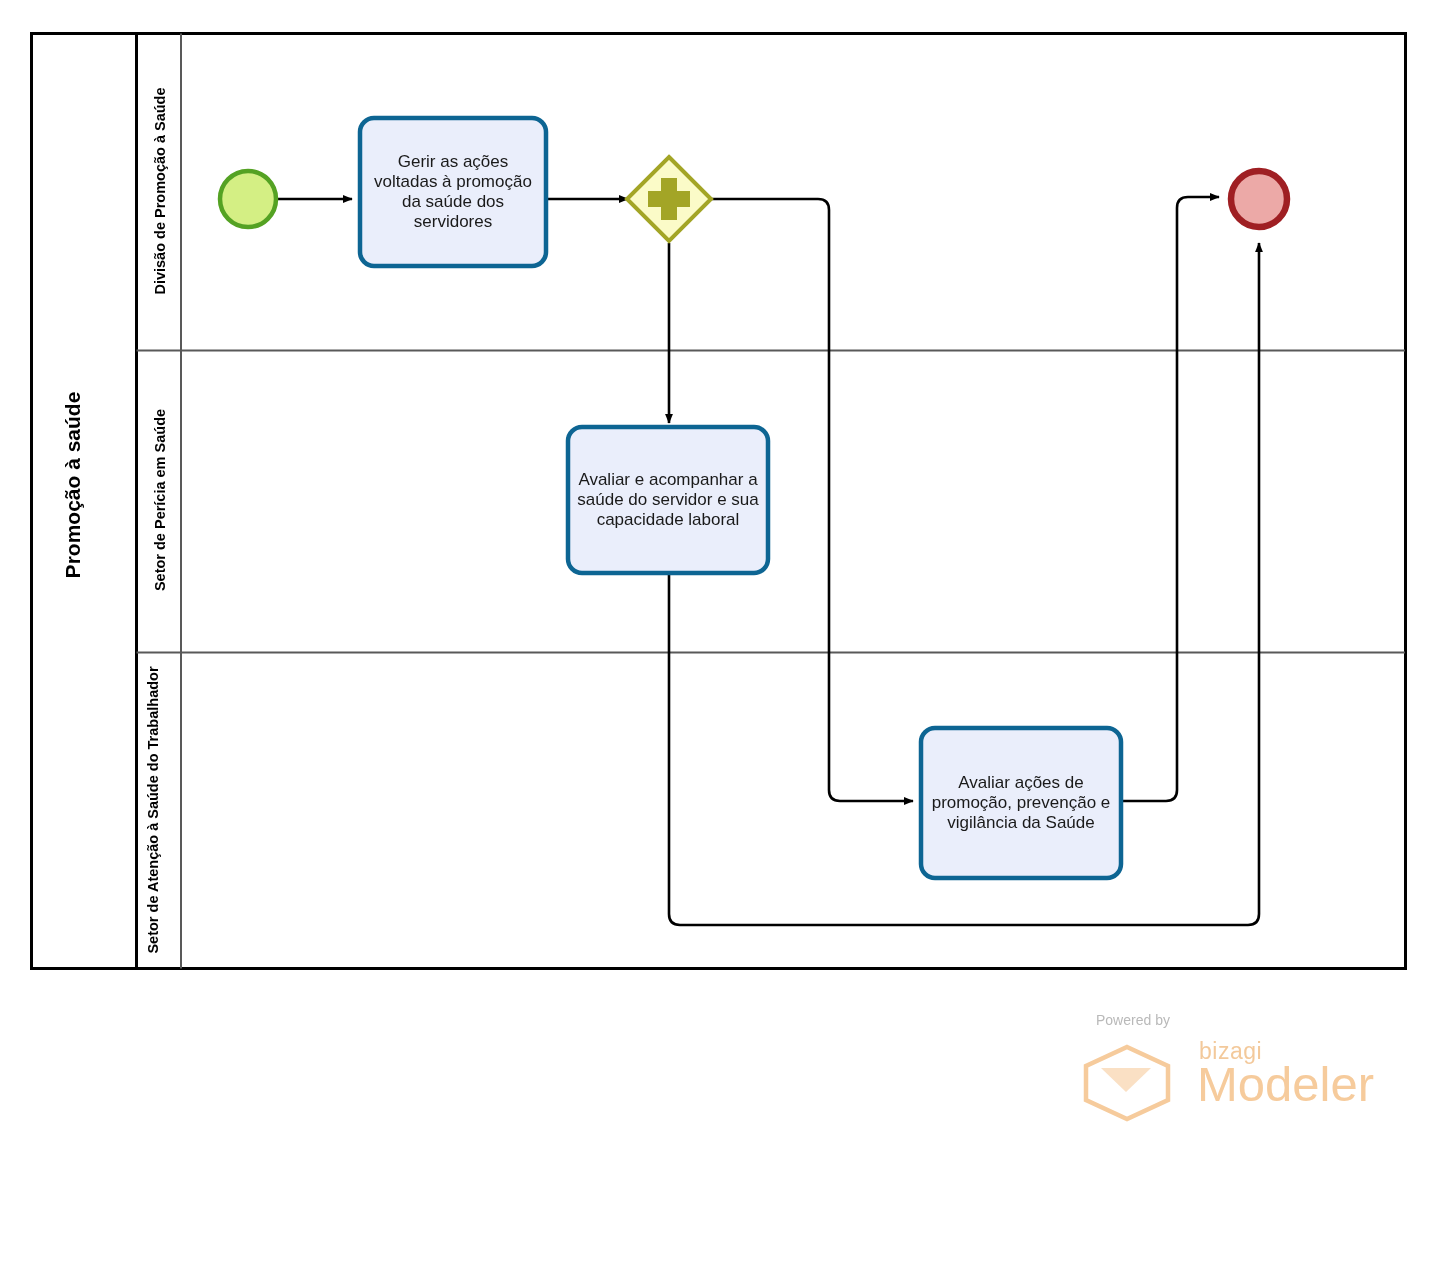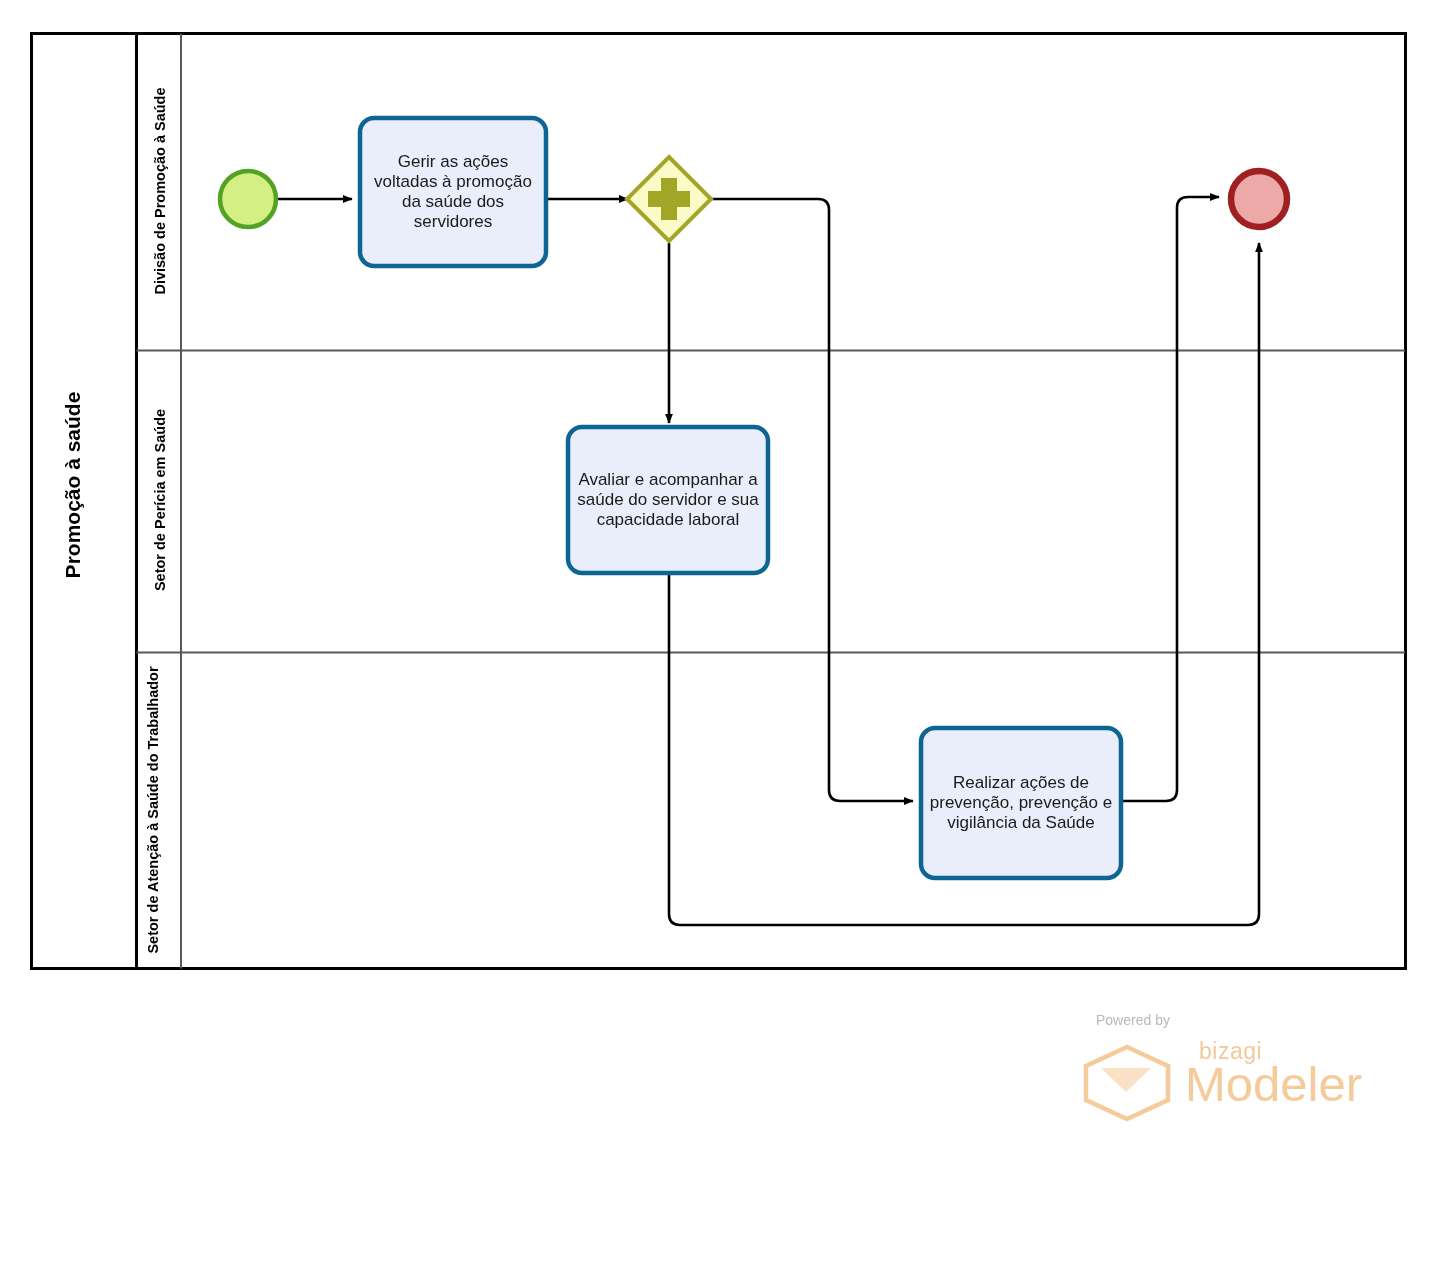--- a/index.html
+++ b/index.html
@@ -77,21 +77,21 @@
   #watermark .bz {
     position: absolute;
     left: 124px; top: 26px;
     font-size: 23px;
     letter-spacing: 0.5px;
     color: #f3c99b;
     font-family: "Liberation Sans", sans-serif;
   }
   #watermark .md {
     position: absolute;
-    left: 110px; top: 44px;
+    left: 122px; top: 44px;
     font-size: 49px;
     color: #f6cb9c;
     font-family: "Liberation Sans", sans-serif;
   }
   #watermark .hexmark {
     position: absolute;
     left: 6px; top: 32px;
   }
 </style>
 </head>
@@ -175,21 +175,21 @@
 
   <div class="lbl task-label" style="left:574px; top:433px; width:188px; height:134px;">
     <span>Avaliar e acompanhar a saúde do servidor e sua capacidade laboral</span>
   </div>
 
   <div class="lbl task-label" style="left:366px; top:124px; width:174px; height:136px;">
     <span>Gerir as ações voltadas à promoção da saúde dos servidores</span>
   </div>
 
   <div class="lbl task-label" style="left:927px; top:734px; width:188px; height:138px;">
-    <span>Realizar ações de prevenção, prevenção e vigilância da Saúde</span>
+    <span>Avaliar ações de promoção, prevenção e vigilância da Saúde</span>
   </div>
 
   <div id="watermark">
     <div class="pw">Powered by</div>
     <svg class="hexmark" width="92" height="78" viewBox="0 0 92 78">
       <polygon points="46,3 87,22 87,56 46,75 5,56 5,22" fill="none" stroke="#f6cb9c" stroke-width="4.5"></polygon>
       <polygon points="20,24 70,24 45,48" fill="#fae0c4"></polygon>
     </svg>
     <div class="bz">bizagi</div>
     <div class="md">Modeler</div>

